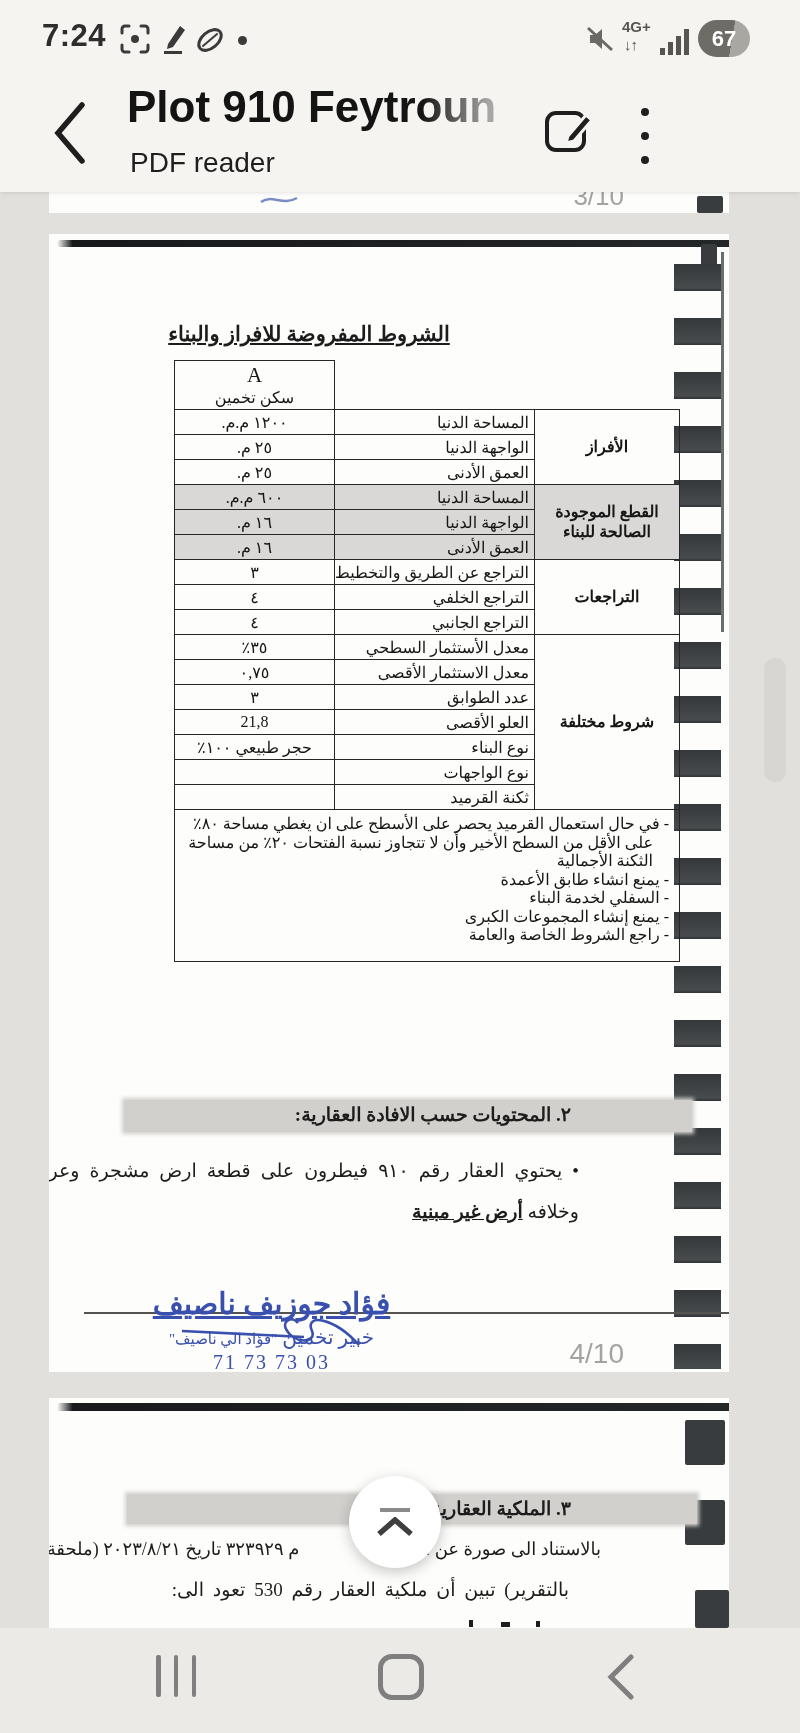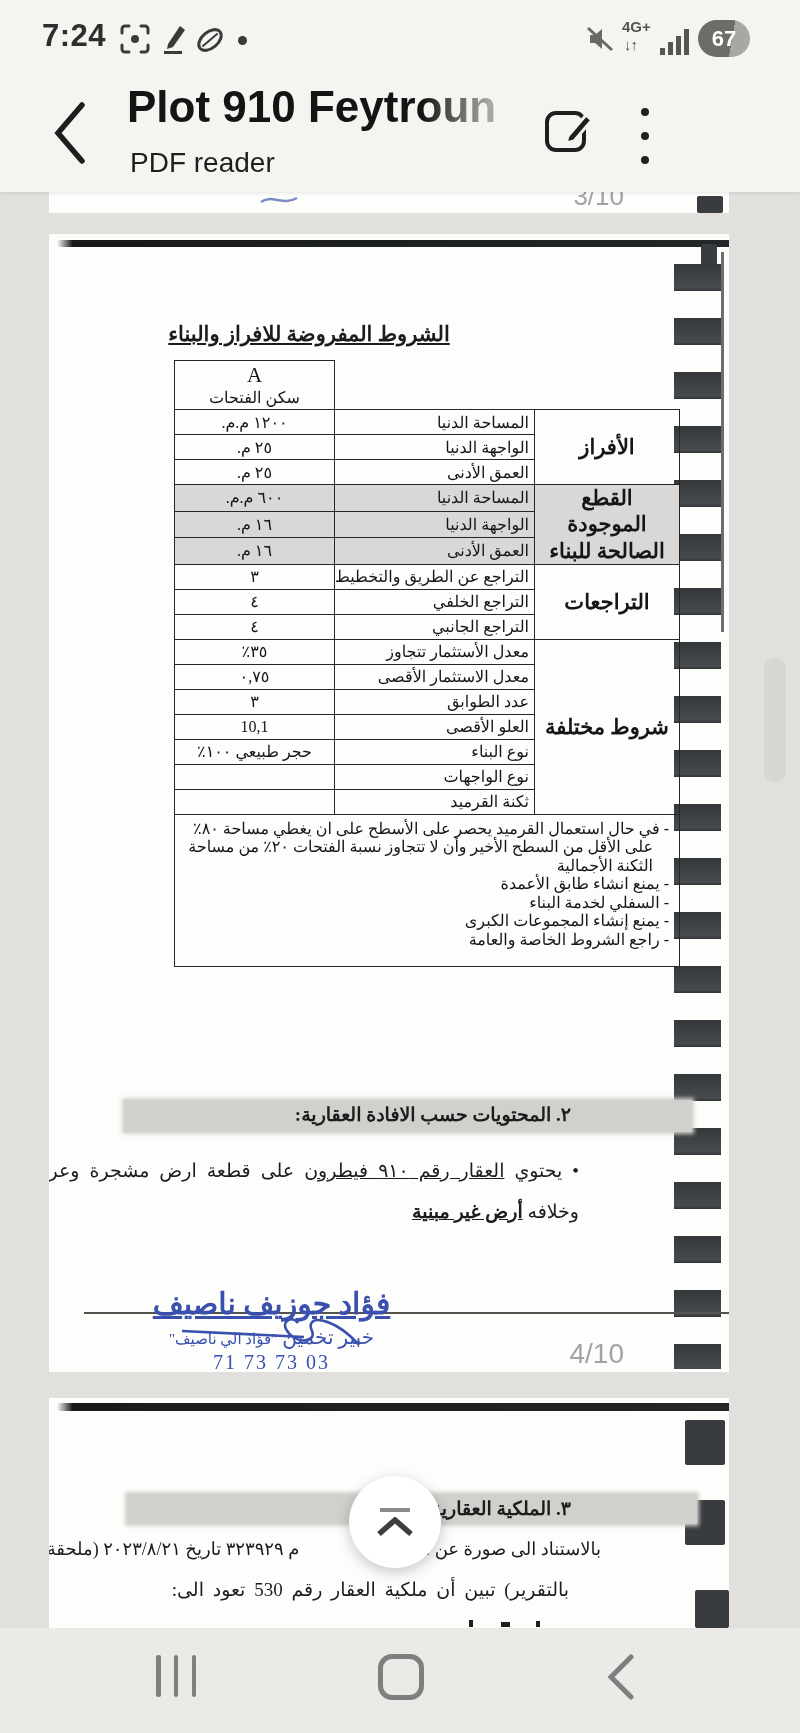--- a/index.html
+++ b/index.html
@@ -41,31 +41,31 @@
   
   .ar{direction:rtl;font-family:"Liberation Serif","DejaVu Serif",serif;color:#1c1c1c;}
   .doc-title{position:absolute;left:0;right:160px;top:88px;text-align:center;font-size:21px;font-weight:bold;
     text-decoration:underline;}
   table.cond{position:absolute;left:125px;top:126px;width:505px;border-collapse:collapse;table-layout:fixed;
     direction:rtl;font-family:"Liberation Serif","DejaVu Serif",serif;font-size:16px;color:#161616;}
   table.cond td{border:1.6px solid #262626;padding:0 5px;height:24px;overflow:hidden;white-space:nowrap;}
   table.cond td.hd-empty{border:none;background:transparent;}
   table.cond td.hd-a{height:48px;text-align:center;line-height:1.25;}
   table.cond td.hd-a .A{font-size:21px;}
-  table.cond td.grp{font-weight:bold;text-align:center;white-space:normal;line-height:1.25;font-size:21px;}
+  table.cond td.grp{font-weight:bold;text-align:center;white-space:normal;line-height:1.25;font-size:16px;}
   table.cond td.crit{text-align:right;font-family:Liberation Serif, serif;}
   table.cond td.val{text-align:center;}
   table.cond tr.shaded td.crit,table.cond tr.shaded td.val,table.cond tr.shaded td.grp{background:#d9d8d6;}
   table.cond td.notes{height:146px;white-space:normal;vertical-align:top;padding:5px 10px 0 6px;}
   table.cond td.notes ul{margin:0;padding:0;list-style:none;font-size:16px;line-height:18.5px;}
   table.cond td.notes li{padding-right:16px;text-indent:-16px;}
   .hl-bar{position:absolute;height:32px;background:#d2d0cd;box-shadow:0 0 4px 2px #d2d0cd;}
   .sec-title{position:absolute;font-size:19px;font-weight:bold;white-space:nowrap;}
   .bullet-p{position:absolute;right:150px;width:560px;font-size:19px;line-height:41px;text-align:justify;}
-  .u{text-decoration:underline;}
+  .u{}
   .ub{text-decoration:underline;font-weight:bold;}
   .sig{position:absolute;left:100px;width:245px;text-align:center;color:#3a50ae;}
   .sig .nm{font-size:30px;font-weight:bold;text-decoration:underline;white-space:nowrap;}
   .sigline{position:absolute;left:35px;width:737px;height:2px;background:#55534f;}
   .pageno{position:absolute;color:#a3a3a3;font-size:28px;font-family:"Liberation Sans",sans-serif;}
   .cutmark{position:absolute;background:#1d1d1d;}
 
   
   .fab{position:absolute;left:349px;top:1476px;width:92px;height:92px;border-radius:50%;background:#fff;
     box-shadow:0 4px 14px rgba(0,0,0,.22);z-index:6;display:flex;flex-direction:column;align-items:center;justify-content:center;}
@@ -157,21 +157,21 @@
       <colgroup>
           <col style="width:145px">
           <col style="width:200px">
           <col style="width:160px">
         </colgroup>
       <tbody>
         <tr>
           <td class="hd-empty" colspan="2"></td>
           <td class="hd-a">
             <span class="A">A</span><br>
-            <span>سكن الفتحات</span>
+            <span>سكن تخمين</span>
           </td>
         </tr>
       <tr>
             <td class="grp" rowspan="3">الأفراز</td>
             <td class="crit">المساحة الدنيا</td>
             <td class="val">١٢٠٠ م.م.</td>
           </tr>
           <tr>
             <td class="crit">الواجهة الدنيا</td>
             <td class="val">٢٥ م.</td>
@@ -201,34 +201,34 @@
           <tr>
             <td class="crit">التراجع الخلفي</td>
             <td class="val">٤</td>
           </tr>
           <tr>
             <td class="crit">التراجع الجانبي</td>
             <td class="val">٤</td>
           </tr>
           <tr>
             <td class="grp" rowspan="7">شروط مختلفة</td>
-            <td class="crit">معدل الأستثمار تتجاوز</td>
+            <td class="crit">معدل الأستثمار السطحي</td>
             <td class="val">٣٥٪</td>
           </tr>
           <tr>
             <td class="crit">معدل الاستثمار الأقصى</td>
             <td class="val">٠,٧٥</td>
           </tr>
           <tr>
             <td class="crit">عدد الطوابق</td>
             <td class="val">٣</td>
           </tr>
           <tr>
             <td class="crit">العلو الأقصى</td>
-            <td class="val">10,1</td>
+            <td class="val">21,8</td>
           </tr>
           <tr>
             <td class="crit">نوع البناء</td>
             <td class="val">حجر طبيعي ١٠٠٪</td>
           </tr>
           <tr>
             <td class="crit">نوع الواجهات</td>
             <td class="val"></td>
           </tr>
           <tr>

